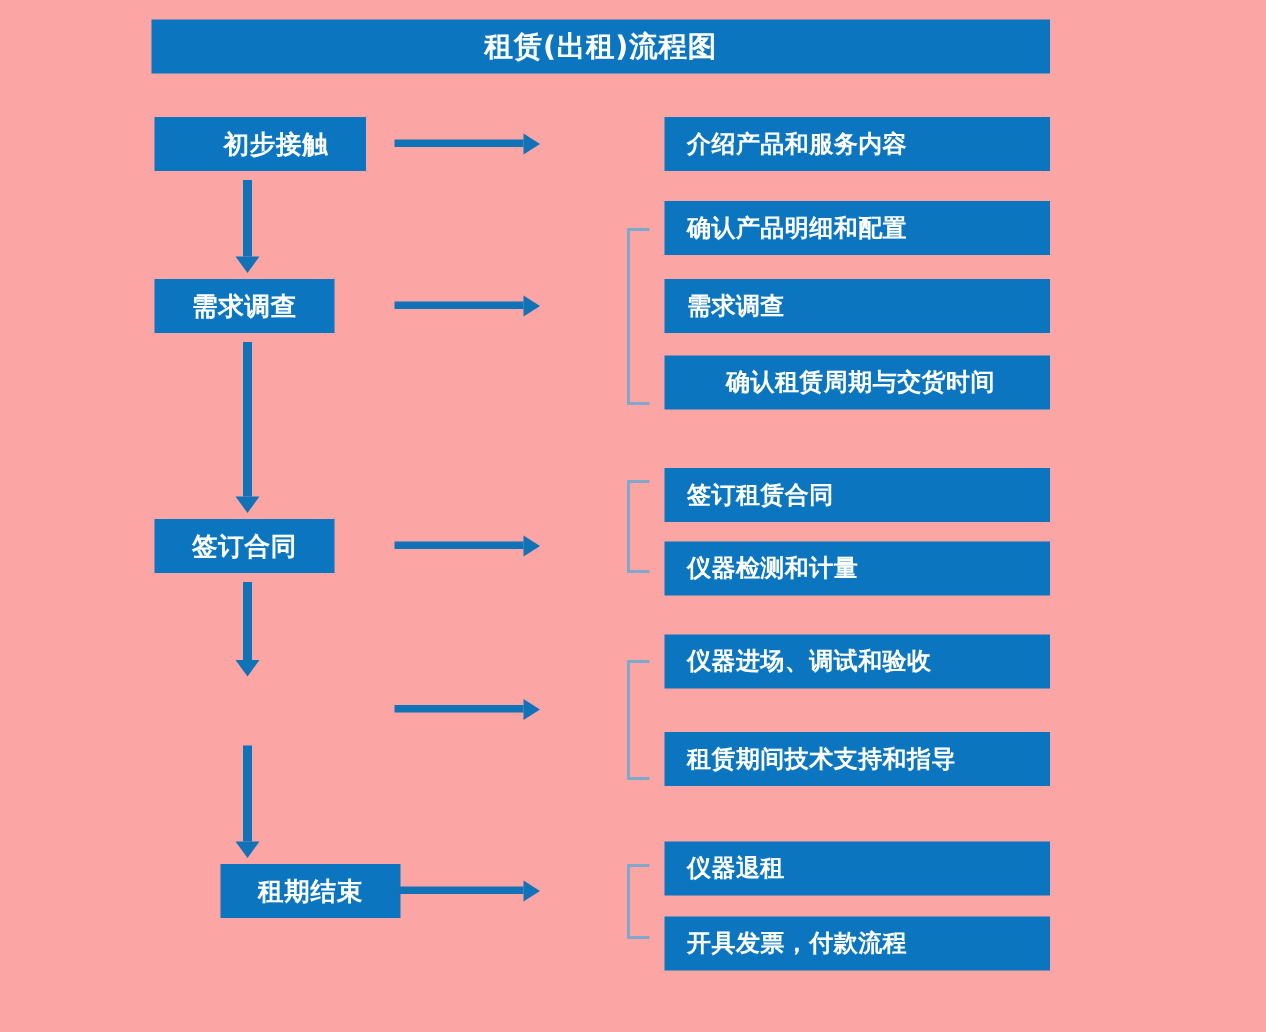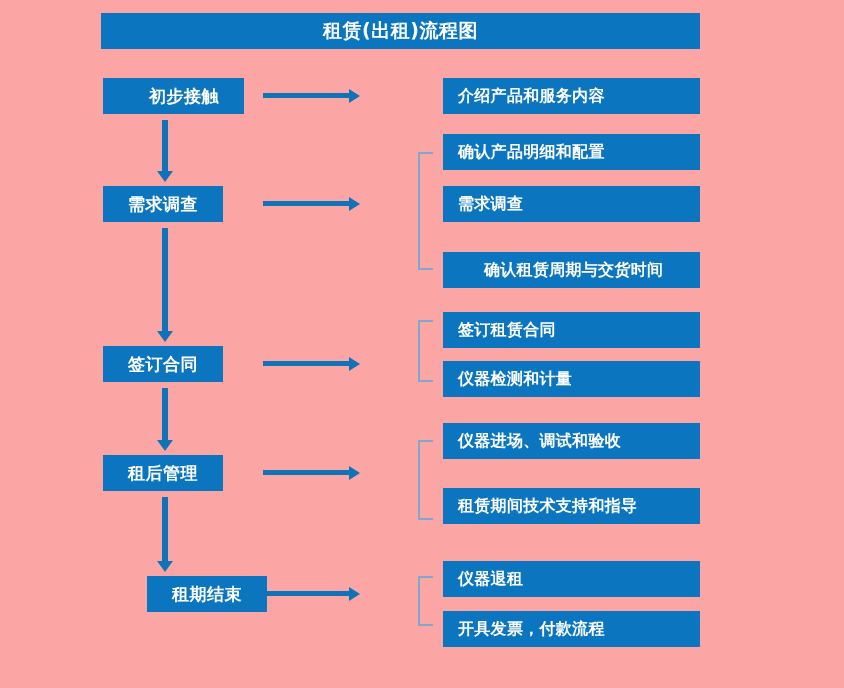--- a/index.html
+++ b/index.html
@@ -134,21 +134,20 @@
 <div id="canvas">
 
   <div class="title-bar">租赁(出租)流程图</div>
 
   <div class="stage-box" style="top:78px;padding-left:21px;">初步接触</div>
 
   <div class="stage-box" style="top:186px;">需求调查</div>
 
   <div class="stage-box" style="top:346px;">签订合同</div>
 
-  <div class="stage-box" style="top:455px;">租后管理</div>
 
   <div class="stage-box" style="top:576px;margin-left:44px;">租期结束</div>
 
   <div class="v-arrow" style="left:157px; top:120px; height:62px;">
     <div class="shaft" style="height:51px;"></div>
     <div class="head" style="top:51px;"></div>
   </div>
 
   <div class="v-arrow" style="left:157px; top:228px; height:114px;">
     <div class="shaft" style="height:103px;"></div>
@@ -197,21 +196,21 @@
   <div class="bracket" style="top:440px; height:80px;"></div>
 
   <div class="bracket" style="top:576px; height:50px;"></div>
 
   <div class="detail-box" style="top:78px;">介绍产品和服务内容</div>
 
   <div class="detail-box" style="top:134px;">确认产品明细和配置</div>
 
   <div class="detail-box" style="top:186px;">需求调查</div>
 
-  <div class="detail-box" style="top:252px;padding-left:41px;">确认租赁周期与交货时间</div>
+  <div class="detail-box" style="top:237px;padding-left:41px;">确认租赁周期与交货时间</div>
 
   <div class="detail-box" style="top:312px;font-family:Liberation Mono, monospace;">签订租赁合同</div>
 
   <div class="detail-box" style="top:361px;">仪器检测和计量</div>
 
   <div class="detail-box" style="top:423px;">仪器进场、调试和验收</div>
 
   <div class="detail-box" style="top:488px;">租赁期间技术支持和指导</div>
 
   <div class="detail-box" style="top:561px;">仪器退租</div>

